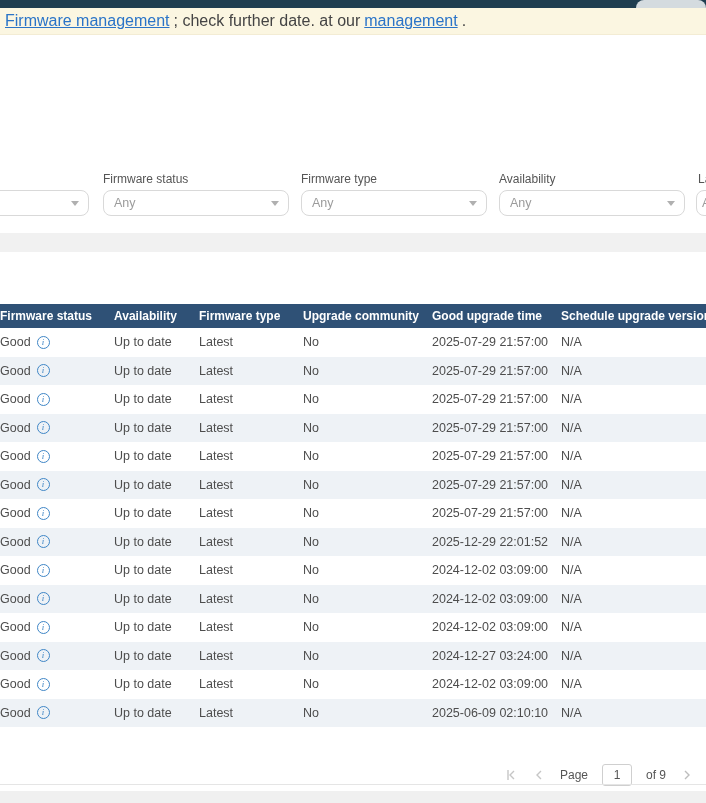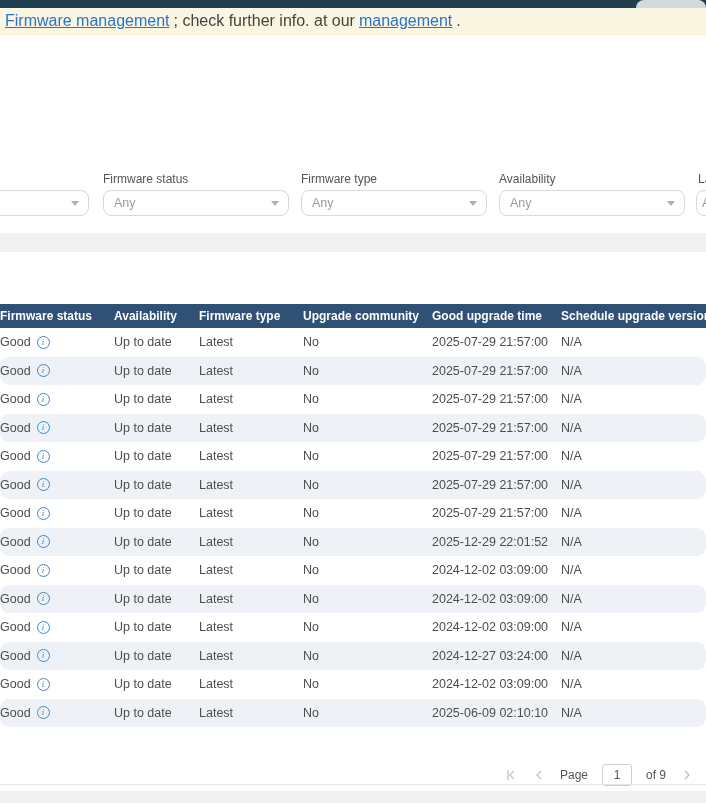--- a/index.html
+++ b/index.html
@@ -48,21 +48,21 @@
 
   
   .table { position:absolute; top:304px; left:0; width:706px; }
   .thead, .row {
     display:grid;
     grid-template-columns:114px 85px 104px 129px 129px 145px;
     align-items:center;
   }
   .thead { height:24px; background:var(--table_header_bg,#2f5176); }
   .th { color:#fff; font-size:12px; font-weight:bold; white-space:nowrap; overflow:visible; }
-  .row { height:28.5px; background:#fff;border-radius:9px; }
+  .row { height:28.5px; background:#fff; }
   .row.odd { background:var(--row_alt_bg,#eef2f6); }
   .td { font-size:12.5px; color:#4d4d4d; white-space:nowrap; }
   .td.c1 { display:flex; align-items:center; gap:6px; }
   .info-icon {
     width:13px; height:13px; border-radius:50%;
     border:1px solid var(--info_icon_blue,#3f86c6); color:var(--info_icon_blue,#3f86c6);
     font-family:"Liberation Serif", serif; font-style:italic;
     font-size:9px; line-height:11px; text-align:center; cursor:pointer; flex:0 0 auto;
   }
   .info-icon::before { content:"i"; }
@@ -82,21 +82,21 @@
 </style>
 </head>
 <body>
 
 <div class="topbar">
   <div class="topbar-corner"></div>
 </div>
 
 <div class="notice">
   <a>Firmware management</a>
-  <span>; check further info. at our</span>
+  <span>; check further date. at our</span>
   <a>management</a>
   <span>.</span>
 </div>
 
 <div class="filter-box partial-left">
   <span class="caret"></span>
 </div>
 
 <div class="fg fg1">
   <div class="filter-label">Firmware status</div>

